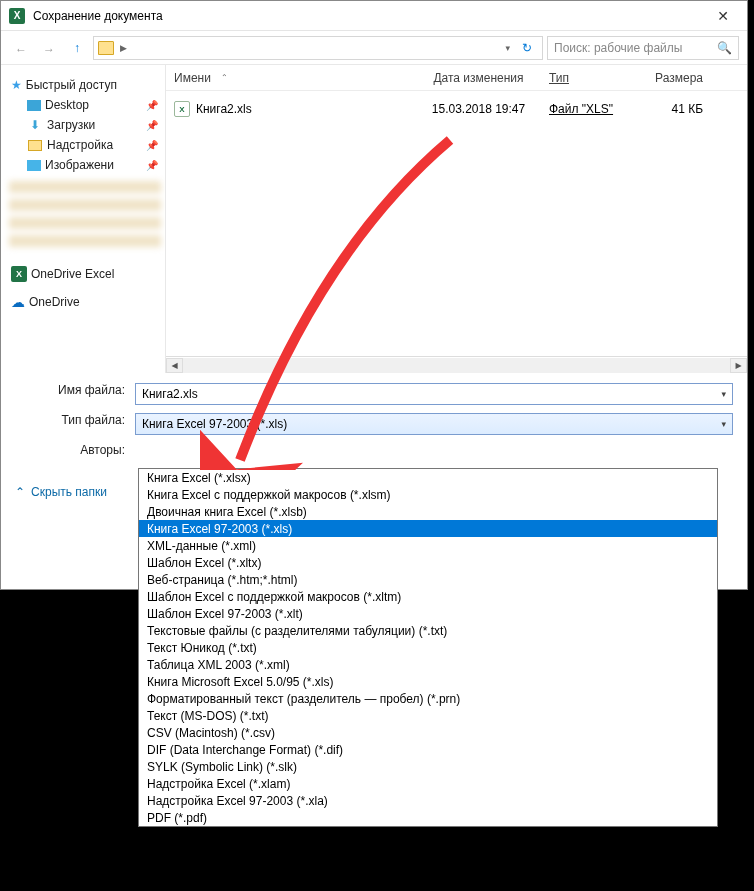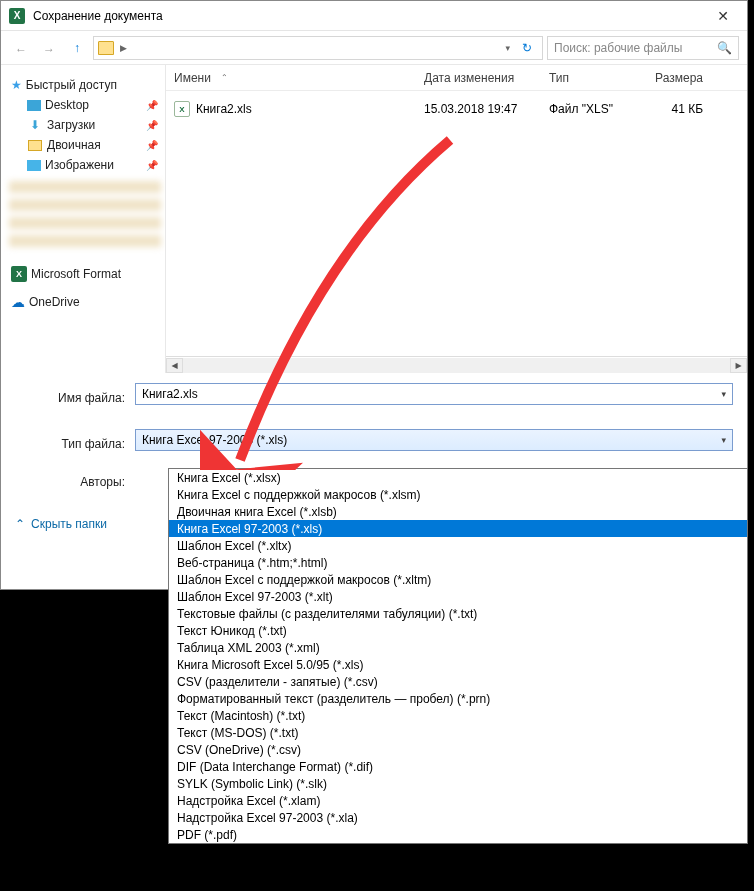--- a/index.html
+++ b/index.html
@@ -30,39 +30,39 @@
   .np-star { color: #3aa0e8; }
   .np-ico { width: 16px; height: 14px; display: inline-flex; align-items: center; justify-content: center; }
   .mini-folder { width: 14px; height: 11px; background: #ffe18f; border: 1px solid #d6a726; }
   .blur { filter: blur(3px); margin-top: 6px; height: 72px; background: repeating-linear-gradient(180deg,#f0e4c8 0 12px,#fff 12px 18px); border-radius: 2px; }
   .excel-sm { width: 16px; height: 16px; background: #217346; border-radius: 2px; color: #fff; font-size: 9px; display: inline-flex; align-items: center; justify-content: center; font-weight: bold; }
   .onedrive-ico { color: #0a6cc1; font-size: 14px; }
   .listview { flex: 1; display: flex; flex-direction: column; }
   .lv-head { display: flex; height: 26px; align-items: center; border-bottom: 1px solid #ececec; color: #404040; }
   .lv-head > div { padding: 0 8px; gap: 10px; }
   .col-name { width: 250px; display: flex; align-items: center; gap: 40px; }
-  .col-date { width: 125px; }
-  .col-type { width: 100px; }
+  .col-date { width: 125px; text-align: center; }
+  .col-type { width: 100px; text-decoration: underline; }
   .col-size { width: 70px; text-align: right; }
   .sort-caret { font-size: 8px; color: #666; }
   .lv-row { display: flex; height: 24px; align-items: center; }
   .lv-row > div { padding: 0 8px; }
   .xls-ico { width: 16px; height: 16px; background: #fff; border: 1px solid #9bb89b; border-radius: 2px; display: inline-flex; align-items: center; justify-content: center; margin-right: 6px; color: #217346; font-size: 8px; font-weight: bold; }
   .lv-scroll { flex: 1; }
   .hscroll { height: 17px; border-top: 1px solid #ddd; display: flex; align-items: center; }
   .hscroll .arr { width: 17px; height: 15px; background: #f0f0f0; border: 1px solid #ddd; display: flex; align-items: center; justify-content: center; color: #555; font-size: 8px; }
   .hscroll .track { flex: 1; background: #f0f0f0; height: 15px; }
   .bottom { padding: 10px 14px 10px; }
-  .form-row { display: flex; align-items: flex-end; margin-bottom: 24px; }
+  .form-row { display: flex; align-items: flex-start; margin-bottom: 8px; }
   .form-label { width: 120px; text-align: right; padding-right: 10px; color: #222; }
   .form-input { flex: 1; height: 22px; border: 1px solid #7a9ccf; padding: 0 6px; display: flex; align-items: center; position: relative; }
   .form-input.combo { border: 1px solid #7a9ccf; background: linear-gradient(#eaf3ff,#dcecff); }
   .form-input .caret { position: absolute; right: 6px; color: #444; font-size: 9px; }
   .hide-folders { display: flex; align-items: center; gap: 6px; color: #0d6aa7; margin-top: 28px; }
-  .dropdown { position: absolute; left: 168px; top: 468px; width: 580px; background: #fff; border: 1px solid #767676; max-height: 420px; overflow: hidden; }
+  .dropdown { position: absolute; left: 138px; top: 468px; width: 580px; background: #fff; border: 1px solid #767676; max-height: 420px; overflow: hidden; }
   .dd-item { padding: 1px 8px; height: 17px; line-height: 16px; color: #000; white-space: nowrap; overflow: hidden; }
   .dd-item.sel { background: #0078d7; color: #fff; }
   .arrow { position: absolute; left: 200px; top: 130px; width: 260px; height: 340px; pointer-events: none; }
 </style>
 </head>
 <body>
 
 <div class="dialog">
 
   <div class="titlebar">
@@ -102,32 +102,32 @@
       </div>
       <div class="np-row" style="padding-left:18px">
         <span class="np-ico" style="color:#3ba5d8">⬇</span>
         <span>Загрузки</span>
         <span class="pin">📌</span>
       </div>
       <div class="np-row" style="padding-left:18px">
         <span class="np-ico">
             <span class="mini-folder"></span>
           </span>
-        <span>Двоичная</span>
+        <span>Надстройка</span>
         <span class="pin">📌</span>
       </div>
       <div class="np-row" style="padding-left:18px">
         <span class="np-ico" style="background:#46b4e8;width:14px;height:11px"></span>
         <span>Изображени</span>
         <span class="pin">📌</span>
       </div>
       <div class="blur"></div>
       <div class="np-row" style="margin-top:10px">
         <span class="excel-sm">X</span>
-        <span>Microsoft Format</span>
+        <span>OneDrive Excel</span>
       </div>
       <div class="np-row" style="margin-top:6px">
         <span class="onedrive-ico">☁</span>
         <span>OneDrive</span>
       </div>
     </div>
 
     <div class="listview">
       <div class="lv-head">
         <div class="col-name">
@@ -183,33 +183,32 @@
       <span>Скрыть папки</span>
     </div>
   </div>
 </div>
 
 <div class="dropdown" id="typelist">
     <div class="dd-item">Книга Excel (*.xlsx)</div>
     <div class="dd-item">Книга Excel с поддержкой макросов (*.xlsm)</div>
     <div class="dd-item">Двоичная книга Excel (*.xlsb)</div>
     <div class="dd-item sel">Книга Excel 97-2003 (*.xls)</div>
+    <div class="dd-item">XML-данные (*.xml)</div>
     <div class="dd-item">Шаблон Excel (*.xltx)</div>
     <div class="dd-item">Веб-страница (*.htm;*.html)</div>
     <div class="dd-item">Шаблон Excel с поддержкой макросов (*.xltm)</div>
     <div class="dd-item">Шаблон Excel 97-2003 (*.xlt)</div>
     <div class="dd-item">Текстовые файлы (с разделителями табуляции) (*.txt)</div>
     <div class="dd-item">Текст Юникод (*.txt)</div>
     <div class="dd-item">Таблица XML 2003 (*.xml)</div>
     <div class="dd-item">Книга Microsoft Excel 5.0/95 (*.xls)</div>
-    <div class="dd-item">CSV (разделители - запятые) (*.csv)</div>
     <div class="dd-item">Форматированный текст (разделитель — пробел) (*.prn)</div>
-    <div class="dd-item">Текст (Macintosh) (*.txt)</div>
     <div class="dd-item">Текст (MS-DOS) (*.txt)</div>
-    <div class="dd-item">CSV (OneDrive) (*.csv)</div>
+    <div class="dd-item">CSV (Macintosh) (*.csv)</div>
     <div class="dd-item">DIF (Data Interchange Format) (*.dif)</div>
     <div class="dd-item">SYLK (Symbolic Link) (*.slk)</div>
     <div class="dd-item">Надстройка Excel (*.xlam)</div>
     <div class="dd-item">Надстройка Excel 97-2003 (*.xla)</div>
     <div class="dd-item">PDF (*.pdf)</div>
   </div>
 
 <svg class="arrow" viewBox="0 0 260 340">
   <defs>
     <marker id="ah" markerWidth="12" markerHeight="12" refX="2" refY="6" orient="auto">

